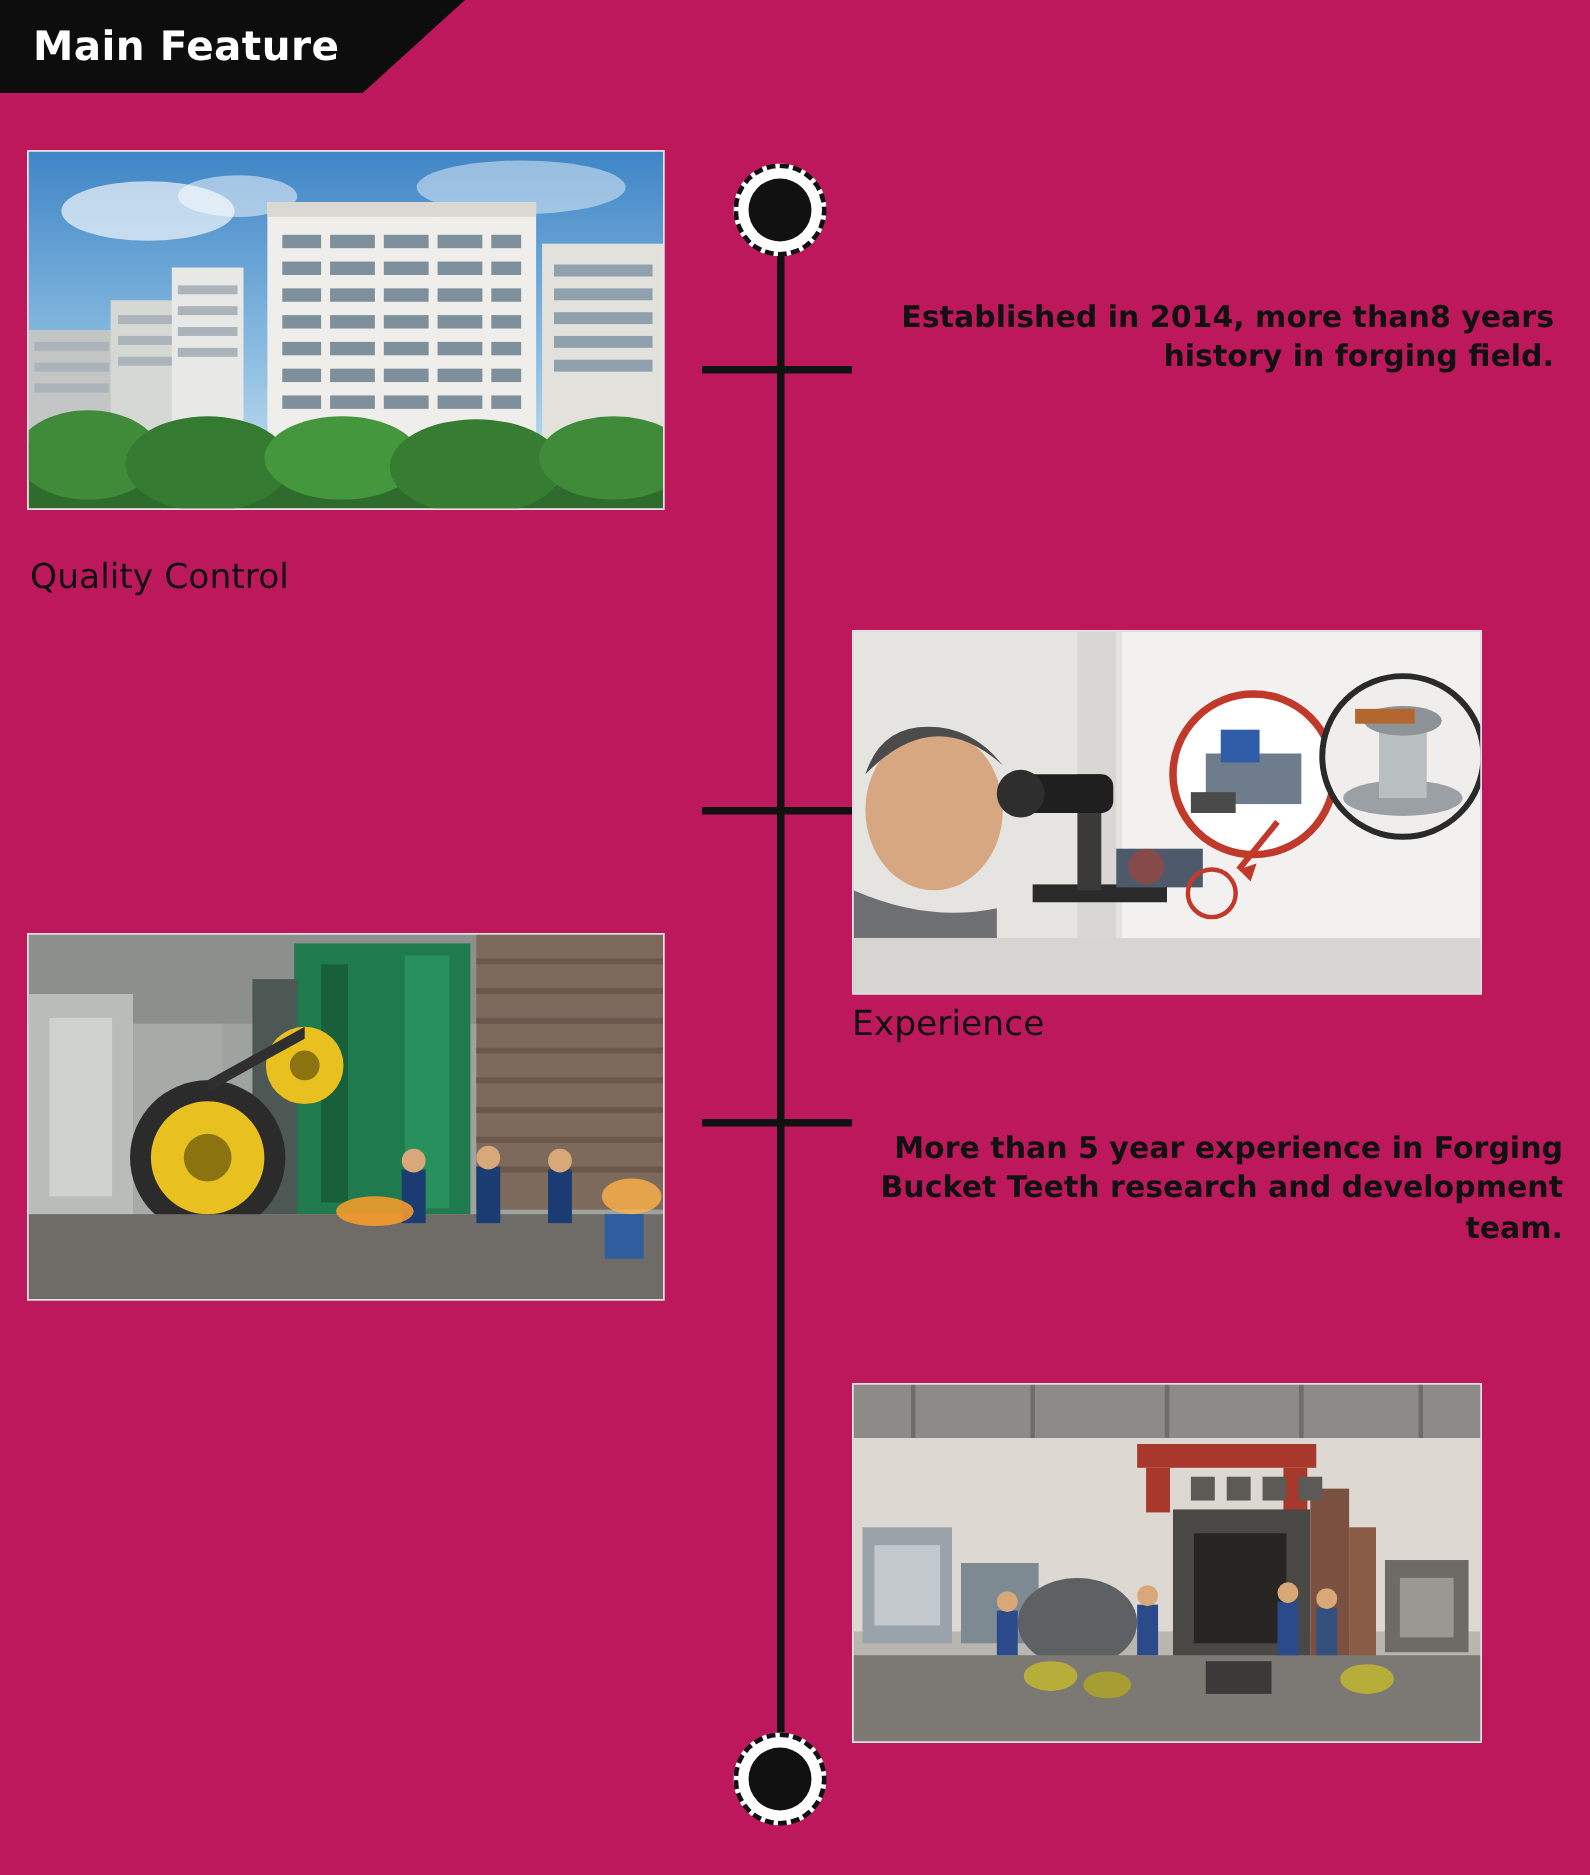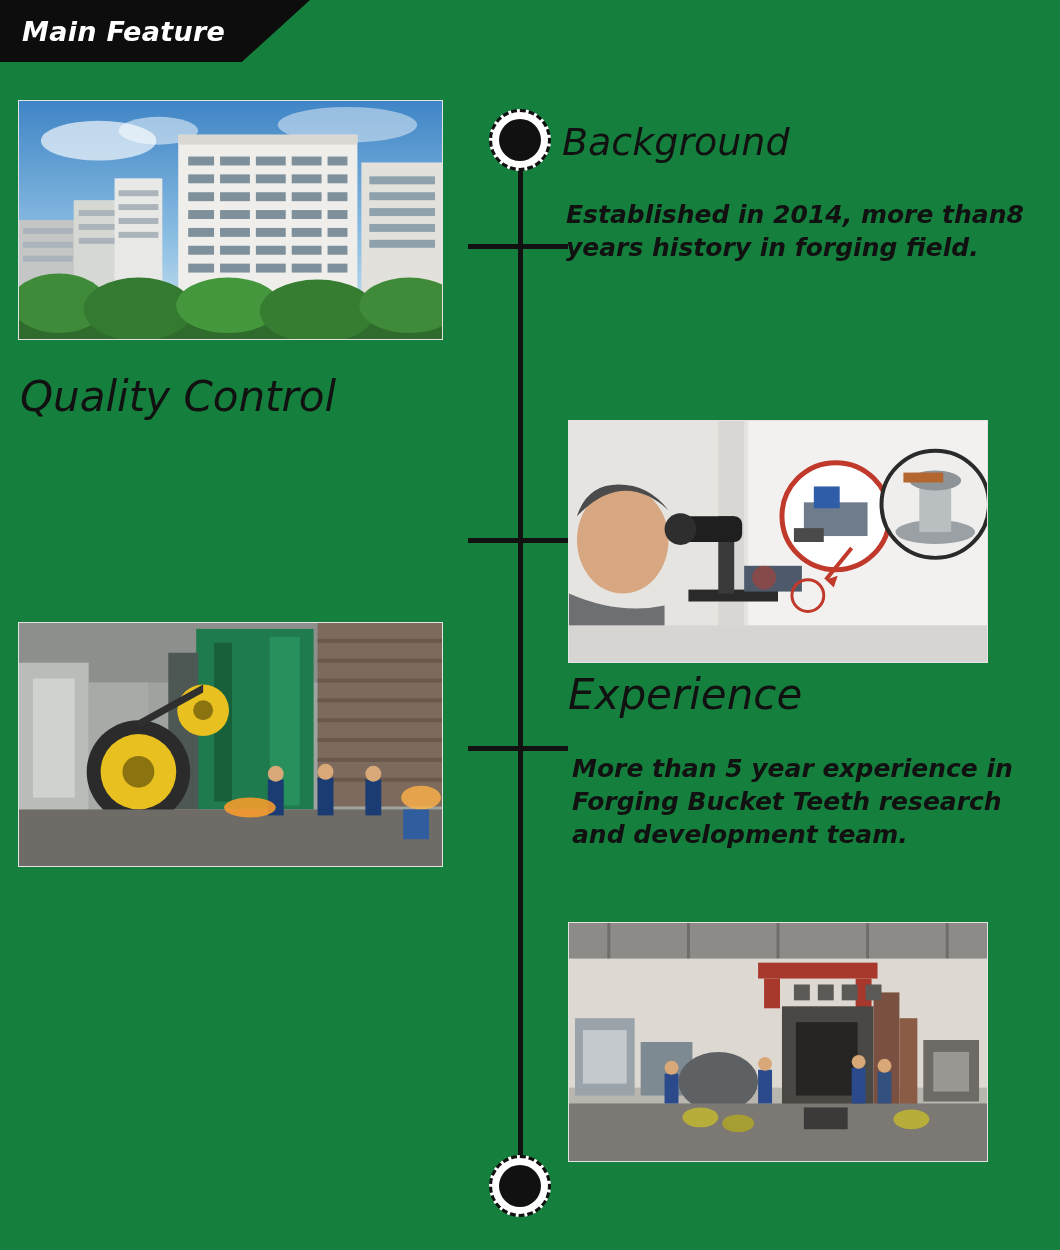--- a/index.html
+++ b/index.html
@@ -9,22 +9,21 @@
   }
   body {
     font-family: "DejaVu Sans", sans-serif;
     color: #111111;
   }
   #page {
     position: relative;
     width: 1060px;
     height: 1250px;
     overflow: hidden;
-    background: #15803d;
-    font-style: italic;
+    background: #be185d;
   }
 
   
   .banner {
     position: absolute;
     left: 0;
     top: 0;
     width: 310px;
     height: 62px;
   }
@@ -87,31 +86,32 @@
   .tick-left-1 { left: 468px; top: 244px; width: 52px; }
   .tick-left-2 { left: 468px; top: 538px; width: 52px; }
   .tick-left-3 { left: 468px; top: 746px; width: 52px; }
   .tick-right-1 { left: 520px; top: 244px; width: 48px; }
   .tick-right-2 { left: 520px; top: 538px; width: 48px; }
   .tick-right-3 { left: 520px; top: 746px; width: 48px; }
 
   
   .heading {
     position: absolute;
-    font-size: 42px;
+    font-size: 23px;
     font-weight: 400;
     color: #111111;
     white-space: nowrap;
   }
   .body-text {
     position: absolute;
-    font-size: 25px;
+    font-size: 20px;
     font-weight: bold;
     line-height: 1.32;
     color: #111111;
+    text-align: right;
   }
 
   
   .left-photo-1 { position: absolute; left: 18px; top: 100px; width: 425px; height: 240px; }
   .lbl-quality { left: 20px; top: 372px; }
   .txt-quality { left: 20px; top: 434px; width: 480px; }
 
   .left-photo-2 { position: absolute; left: 18px; top: 622px; width: 425px; height: 245px; }
   .lbl-production { left: 20px; top: 918px; }
   .txt-production { left: 20px; top: 998px; width: 440px; }
@@ -267,21 +267,20 @@
         <rect x="348" y="158" width="16" height="36"></rect>
           <circle cx="356" cy="152" r="8" fill="#d8a878"></circle>
       </g>
       <ellipse cx="232" cy="186" rx="26" ry="10" fill="#ff9d2a" opacity="0.85"></ellipse>
       <ellipse cx="404" cy="176" rx="20" ry="12" fill="#ffb347" opacity="0.8"></ellipse>
       <rect x="386" y="188" width="26" height="30" fill="#2f5d9e"></rect>
     </svg>
   </div>
 
 
-  <div class="heading lbl-background">Background</div>
   <div class="body-text txt-background">Established in 2014, more than8 years history in forging field.</div>
 
   <div class="photo right-photo-1">
     <svg viewBox="0 0 420 243" preserveAspectRatio="none">
       <rect x="0" y="0" width="420" height="243" fill="#f2f1ef"></rect>
       <rect x="0" y="0" width="180" height="243" fill="#e6e4e0"></rect>
       <rect x="150" y="0" width="26" height="243" fill="#d9d7d3"></rect>
 
       <ellipse cx="54" cy="120" rx="46" ry="54" fill="#d7a782"></ellipse>
       <path d="M8 96 q46 -48 92 -6 q-20 -26 -50 -26 q-32 0 -42 32 z" fill="#4b4b4b"></path>

